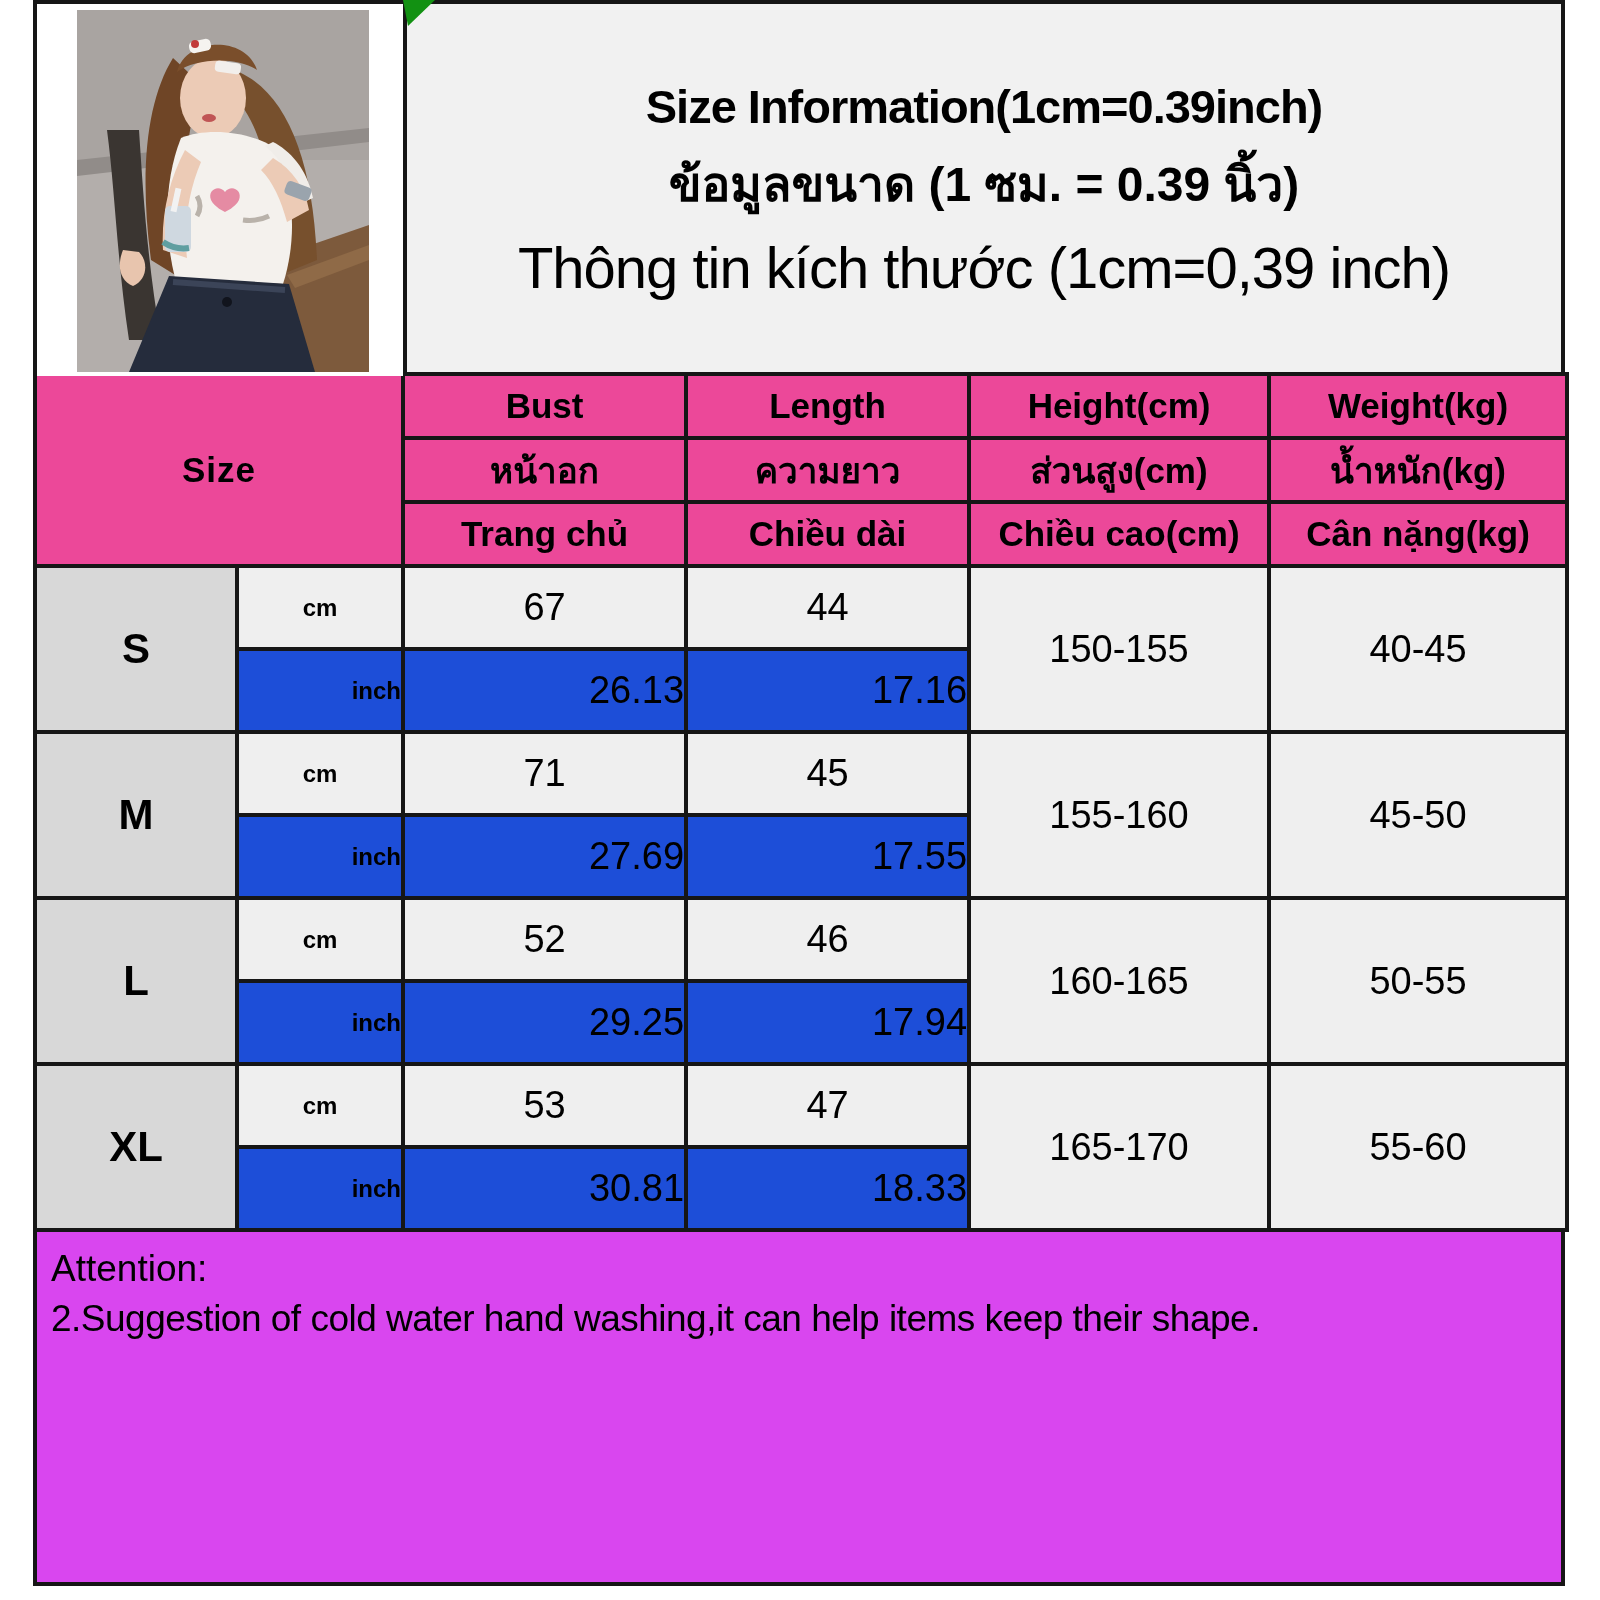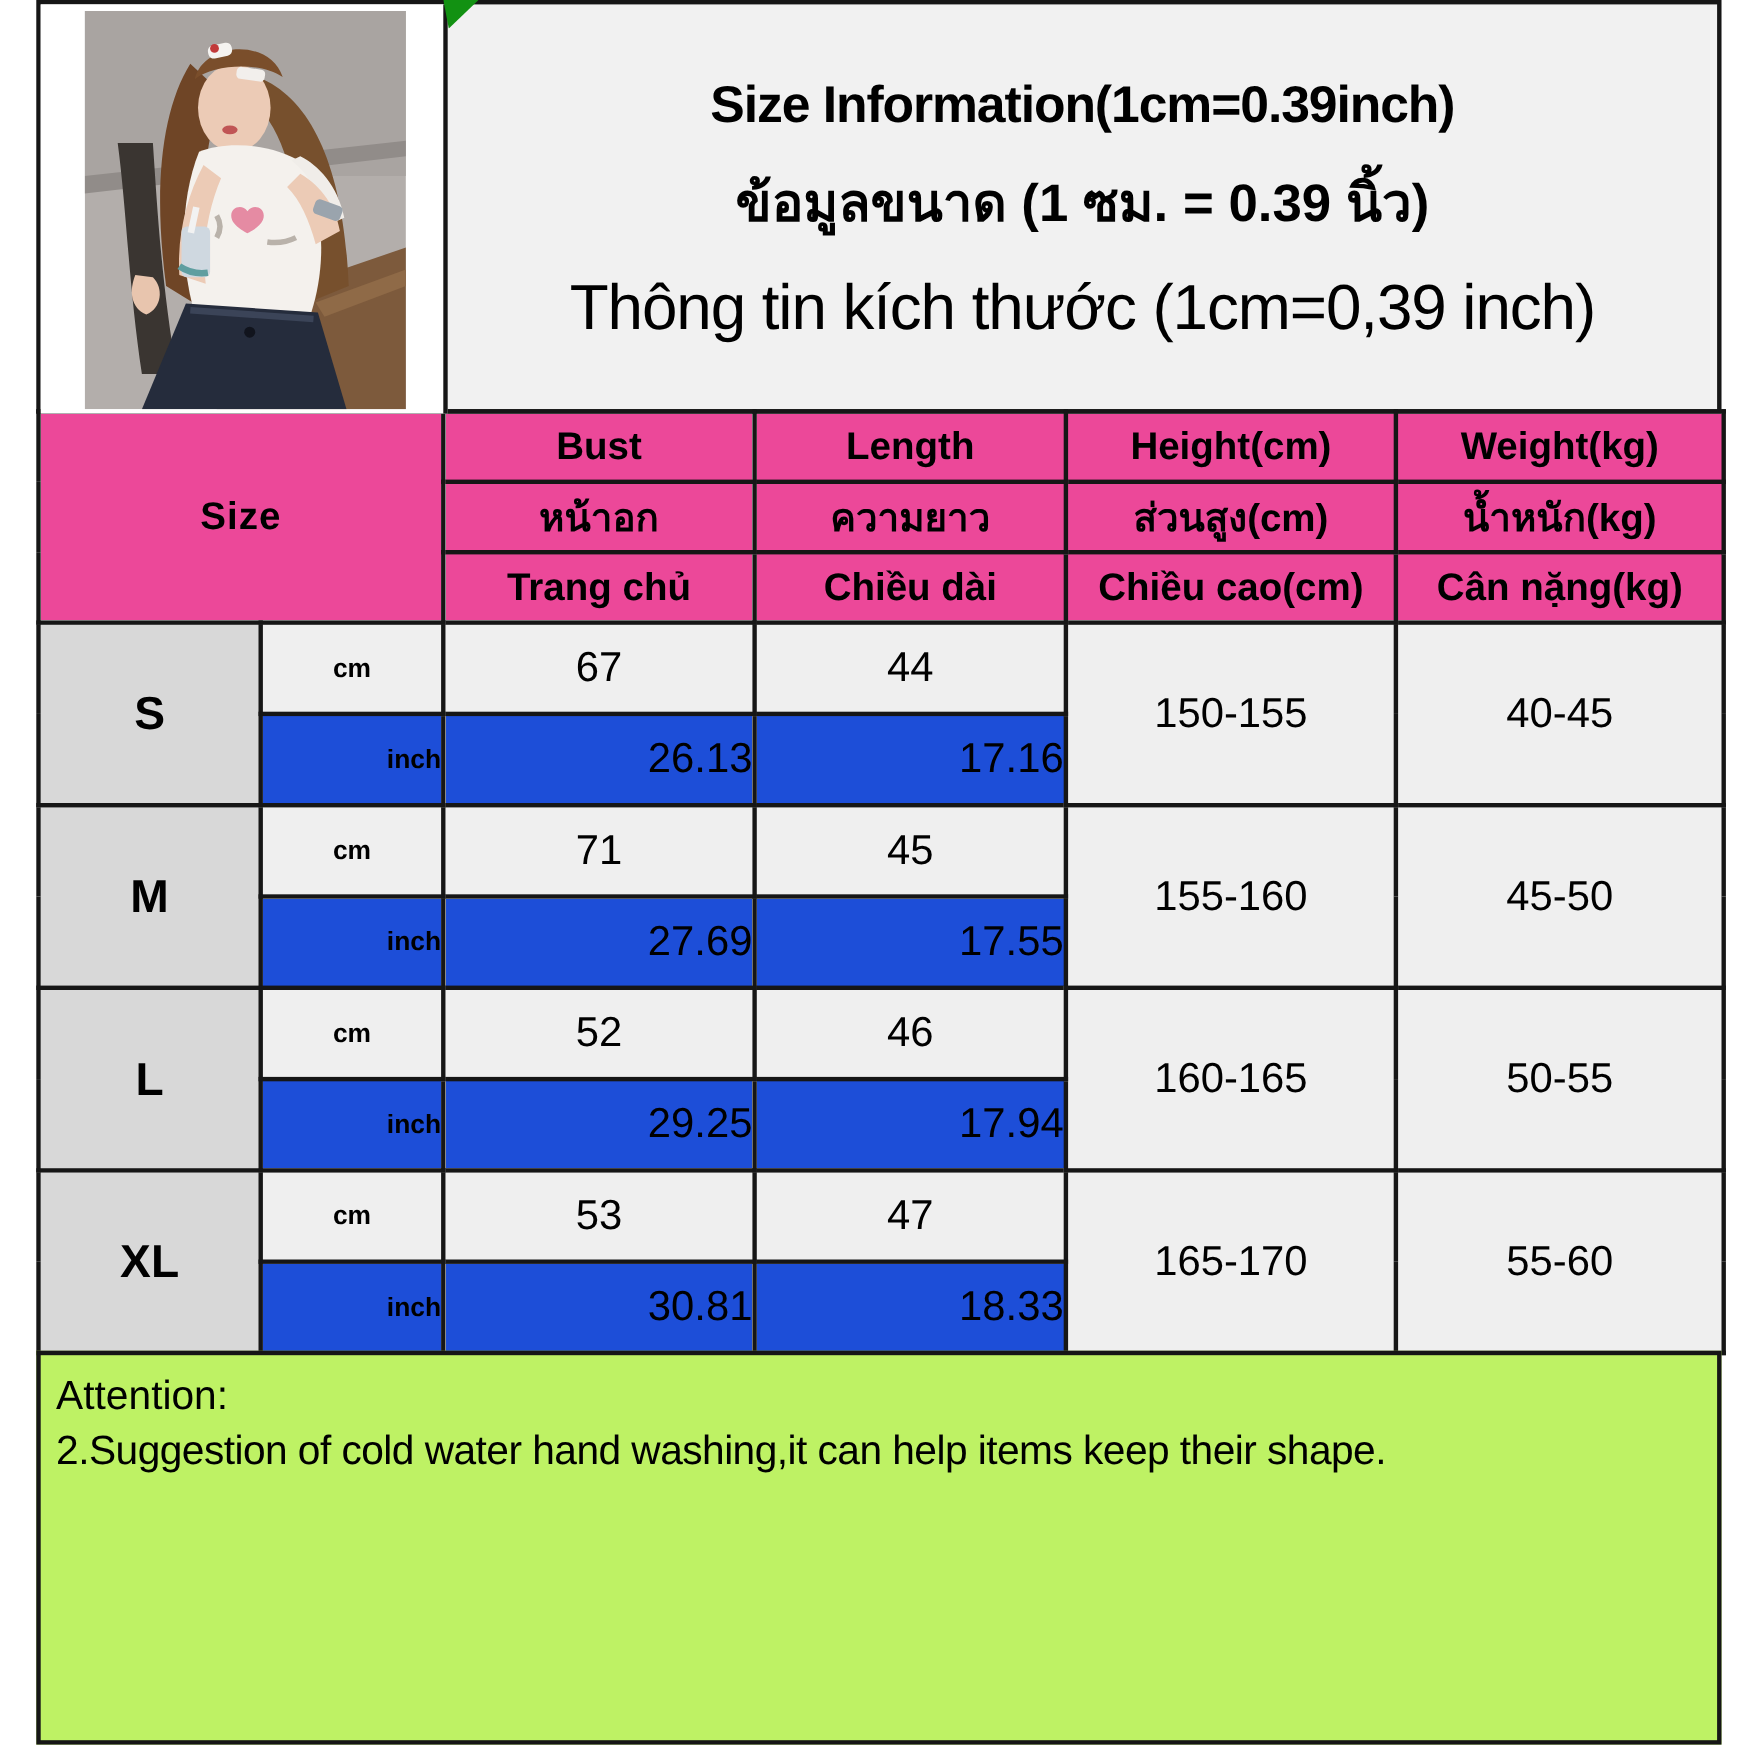--- a/index.html
+++ b/index.html
@@ -30,21 +30,21 @@
     border-right: 4px solid #161616;
     padding: 6px 34px 4px 40px;
   }
   .photo-cell svg { width: 100%; height: 100%; display: block; }
   .title-cell {
     position: relative;
     display: flex;
     flex-direction: column;
     justify-content: center;
     align-items: center;
-    gap: 24px;
+    gap: 12px;
     text-align: center;
     padding: 0 20px;
   }
   .green-marker {
     position: absolute;
     top: -4px; left: -4px;
     width: 32px; height: 26px;
   }
   .title-en { font-size: 47px; font-weight: bold; letter-spacing: -1px; }
   .title-th { font-size: 48px; font-weight: bold; }
@@ -84,21 +84,21 @@
   td.unit-cell { font-weight: bold; font-size: 24px; }
   tr.row-cm td { background: #efefef; }
   tr.row-inch td { background: #1d4ed8; text-align: right; }
   td.range-cell { background: #efefef !important; }
 
   
   .attention-box {
     margin-top: -4px;
     height: 358px;
     border: 4px solid #161616;
-    background: #bef264;
+    background: #d946ef;
     padding: 12px 14px;
   }
   .attention-heading { font-size: 37px; line-height: 50px; }
   .attention-note { font-size: 37px; line-height: 50px; letter-spacing: -0.5px; }
 </style>
 </head>
 <body>
 
 <div class="content">
 

